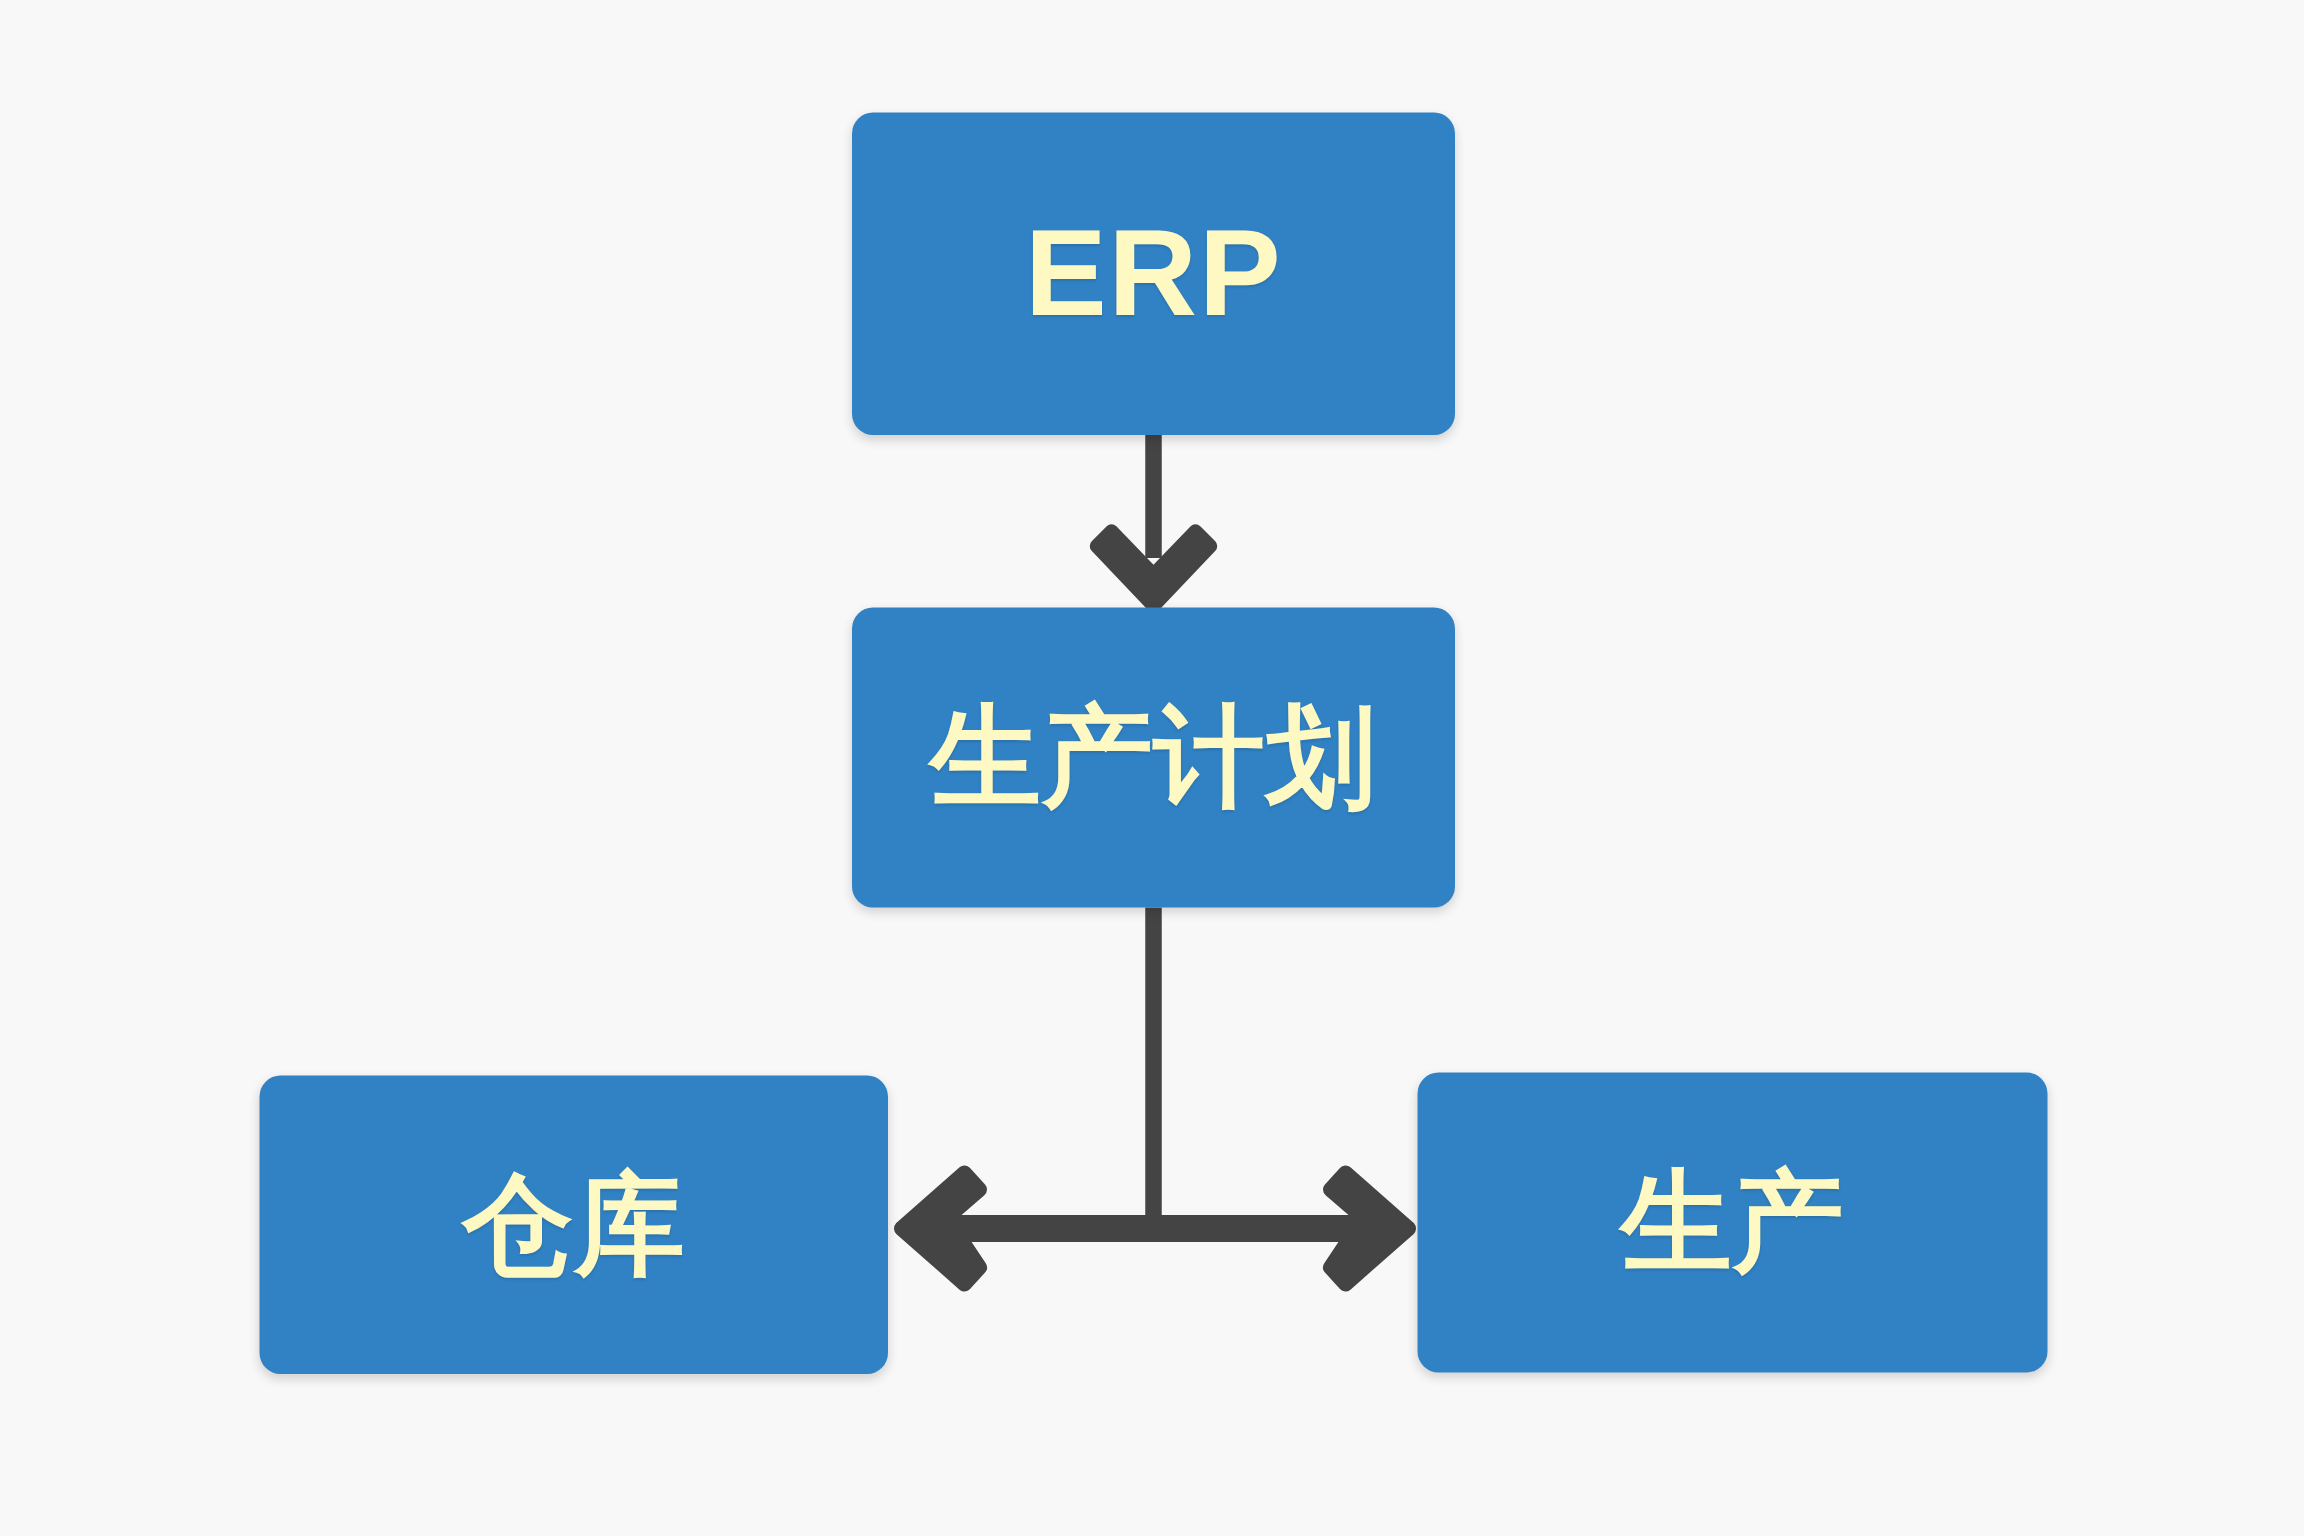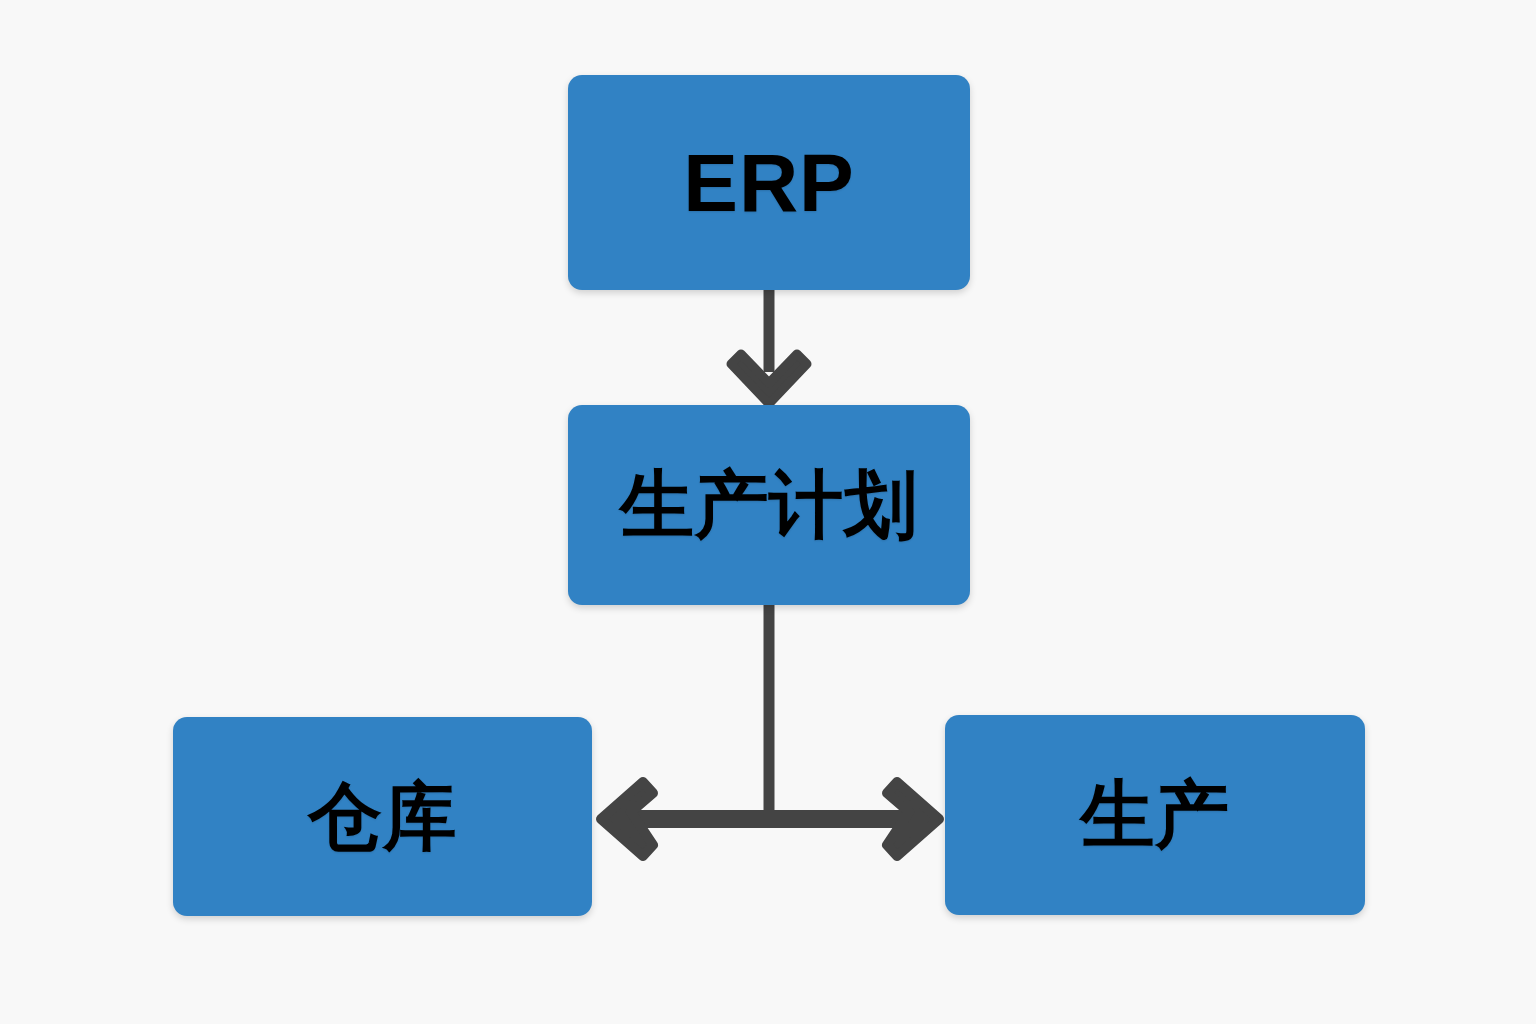--- a/index.html
+++ b/index.html
@@ -40,21 +40,21 @@
     box-sizing: border-box;
     display: flex;
     align-items: center;
     justify-content: center;
     background: #3182c4;
     border-radius: 14px;
     box-shadow: 0 3px 7px rgba(0, 0, 0, 0.16);
   }
 
   .node-label {
-    color: #000000;
+    color: #fef9c3;
     font-weight: bold;
     line-height: 1;
     letter-spacing: 0.5px;
     text-shadow: 0 1px 2px rgba(0, 0, 0, 0.13);
     white-space: nowrap;
     user-select: none;
   }
 
   
   #node-erp {

